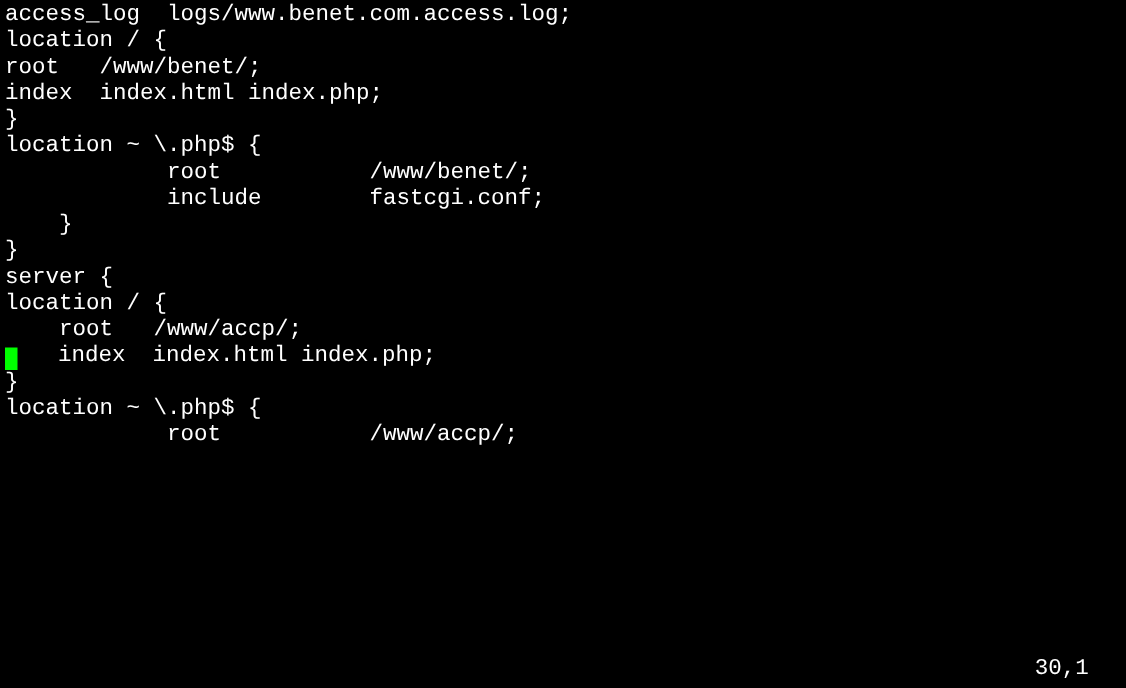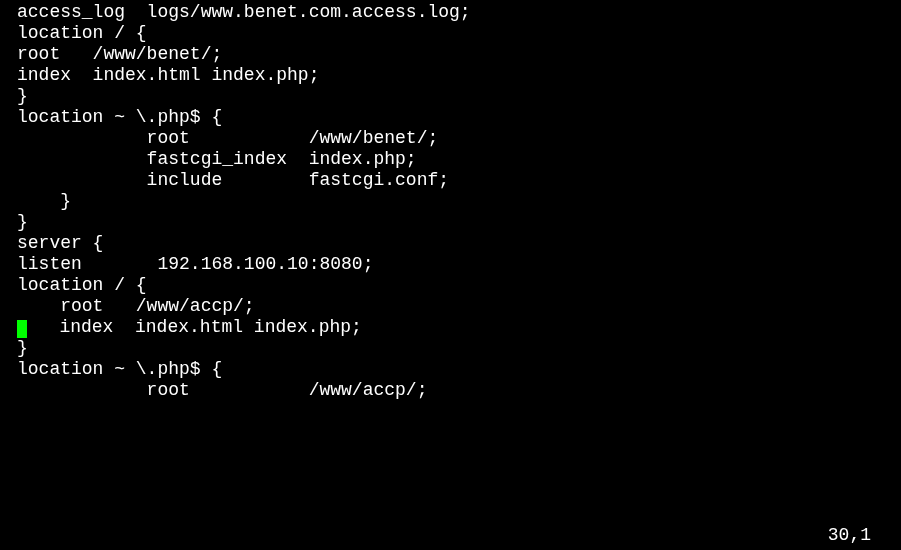--- a/index.html
+++ b/index.html
@@ -11,21 +11,21 @@
     color: #fff;
     font-family: "Courier New", Courier, monospace;
     font-size: 18px;
     line-height: 21px;
     overflow: hidden;
   }
   .terminal {
     position: relative;
     width: 100%;
     height: 100%;
-    padding: 2px 17px;
+    padding: 2px 4px;
     box-sizing: border-box;
   }
   .line {
     white-space: pre;
   }
   .cursor {
     background:#00ff00;
     color:#00ff00;
     display:inline-block;
     width:10px;
@@ -44,27 +44,25 @@
 
 <div class="terminal">
   <div id="lines">
       <div class="line">access_log  logs/www.benet.com.access.log;</div>
       <div class="line">location / {</div>
       <div class="line">root   /www/benet/;</div>
       <div class="line">index  index.html index.php;</div>
       <div class="line">}</div>
       <div class="line">location ~ \.php$ {</div>
       <div class="line">            root           /www/benet/;</div>
-      <div class="line">            fastcgi_index  index.php;</div>
       <div class="line">            include        fastcgi.conf;</div>
       <div class="line">    }</div>
       <div class="line"></div>
       <div class="line">}</div>
       <div class="line">server {</div>
-      <div class="line">listen       192.168.100.10:8080;</div>
       <div class="line">location / {</div>
       <div class="line">    root   /www/accp/;</div>
       <div class="line"><span class="cursor"> </span><span>   index  index.html index.php;</span></div>
       <div class="line">}</div>
       <div class="line">location ~ \.php$ {</div>
       <div class="line">            root           /www/accp/;</div>
     </div>
   <div class="pos">30,1</div>
 </div>
 

